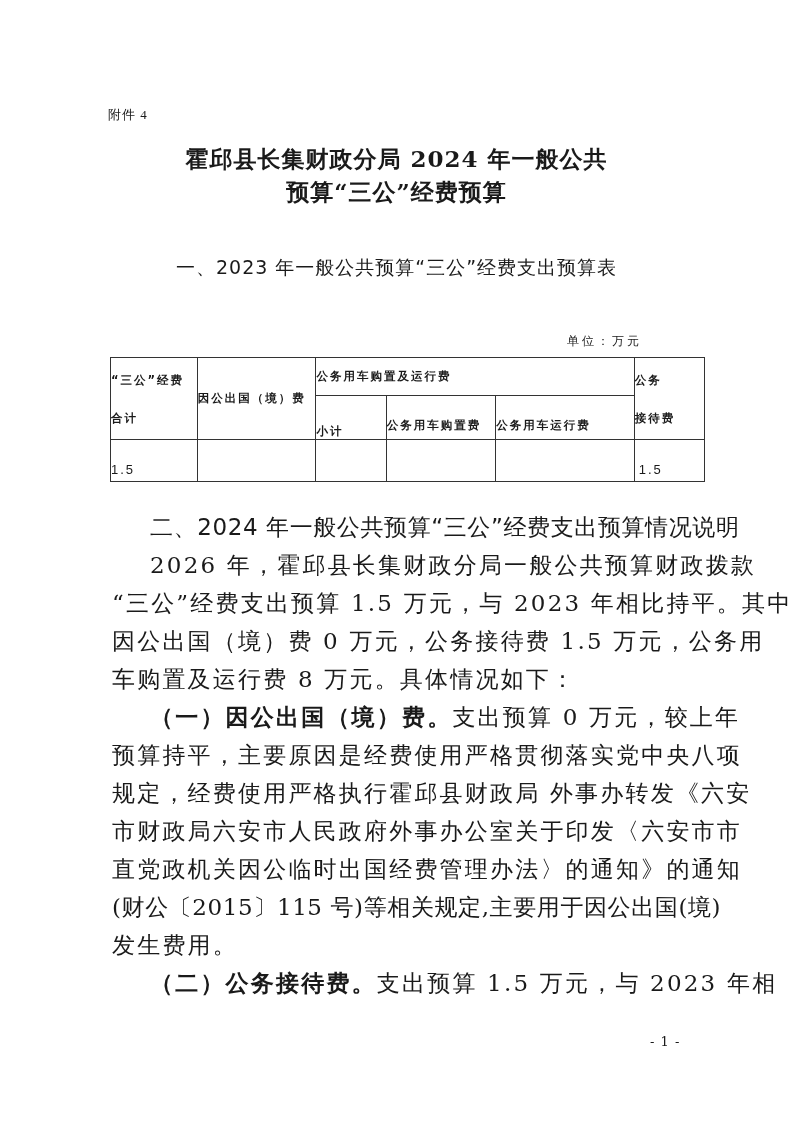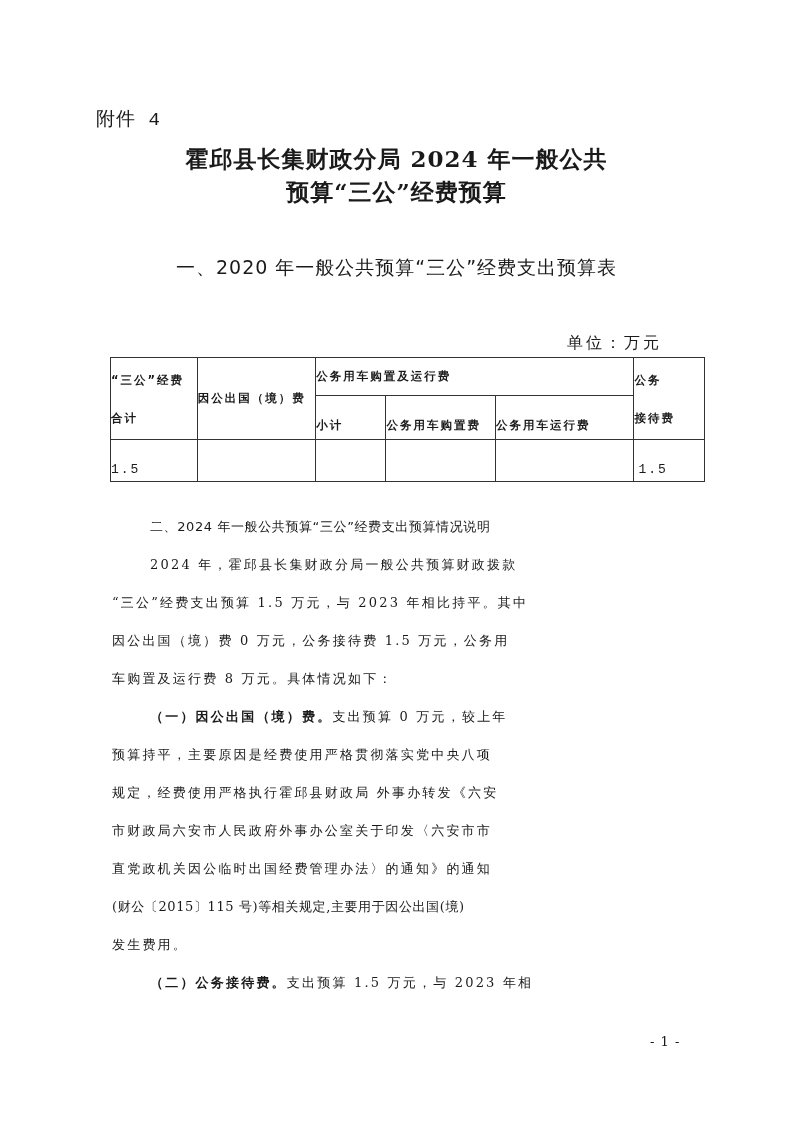--- a/index.html
+++ b/index.html
@@ -1,80 +1,80 @@
 <!DOCTYPE html>
 <html><head>
 <meta charset="utf-8">
 <style>
   html, body { margin:0; padding:0; background:#ffffff; }
   body { width:793px; height:1122px; position:relative; overflow:hidden; color:#1a1a1a;
          font-family:"DejaVu Serif","Liberation Serif",serif; }
   .abs { position:absolute; white-space:nowrap; }
-  #attachment { left:96px; top:106px; font-size:19px; font-family:Liberation Mono, monospace; letter-spacing:1px; }
+  #attachment { left:108px; top:106px; font-size:13px; font-family:Liberation Serif, serif; letter-spacing:1px; }
   .title { left:0; width:793px; text-align:center; font-size:23px; font-weight:bold; letter-spacing:1px; }
   #title1 { top:144px; }
   #title2 { top:177px; }
   #sec1 { left:0; width:793px; text-align:center; top:255px; font-size:19px; font-family:"DejaVu Sans","Liberation Sans",sans-serif; letter-spacing:1px; }
-  #unit { left:567px; top:333px; font-size:16px; letter-spacing:3px; }
+  #unit { left:567px; top:333px; font-size:12px; letter-spacing:3px; }
   table.budget { position:absolute; left:110px; top:357px; border-collapse:collapse; width:595px;
          font-family:"DejaVu Sans","Liberation Sans",sans-serif; font-size:11.5px; font-weight:bold; }
   table.budget td { border:1.2px solid #333; padding:0; letter-spacing:2px; }
   .c1 { width:89px; } .c2 { width:123px; } .c3 { width:73px; } .c4 { width:115px; } .c5 { width:146px; } .c6 { width:72px; }
   .r1 td { height:37px; } .r2 td { height:37px; } .r3 td { height:37px; }
   .two { line-height:38px; }
-  .valcell { font-family:Liberation Mono, monospace; font-weight:normal; font-size:13px; letter-spacing:0; }
+  .valcell { font-family:Liberation Sans, sans-serif; font-weight:normal; font-size:13px; letter-spacing:0; }
   .valcell.left { text-align:left; padding-left:4px; }
-  .line { left:112px; width:570px; font-size:13px; letter-spacing:2.2px; line-height:38px; }
+  .line { left:112px; width:570px; font-size:23px; letter-spacing:2.2px; line-height:38px; }
   .ind { left:150px; }
   .h2 { font-family:"DejaVu Sans","Liberation Sans",sans-serif; letter-spacing:0.6px; }
   b.bold { font-weight:bold; font-family:Liberation Serif, serif; }
   #pagenum { left:650px; top:1034px; font-size:13px; letter-spacing:1px; }
 </style>
 </head>
 <body>
 
 <div id="attachment" class="abs">附件 4</div>
 <div id="title1" class="abs title">霍邱县长集财政分局 2024 年一般公共</div>
 <div id="title2" class="abs title">预算“三公”经费预算</div>
 
-<div id="sec1" class="abs">一、2020 年一般公共预算“三公”经费支出预算表</div>
+<div id="sec1" class="abs">一、2023 年一般公共预算“三公”经费支出预算表</div>
 <div id="unit" class="abs">单位：万元</div>
 
 <table class="budget">
   <tbody>
       <tr class="r1">
     <td class="c1 two" rowspan="2">
       <div>“三公”经费</div>
       <div>合计</div>
     </td>
     <td class="c2" rowspan="2">因公出国（境）费</td>
     <td colspan="3">公务用车购置及运行费</td>
     <td class="c6 two" rowspan="2">
       <div>公务</div>
       <div>接待费</div>
     </td>
   </tr>
   <tr class="r2">
-    <td class="c3" style="vertical-align:bottom;padding-bottom:6px">小计</td>
+    <td class="c3" style="vertical-align:bottom;padding-bottom:0">小计</td>
     <td class="c4" style="vertical-align:bottom;padding-bottom:6px">公务用车购置费</td>
     <td class="c5" style="vertical-align:bottom;padding-bottom:6px">公务用车运行费</td>
   </tr>
   <tr class="r3">
     <td class="valcell" style="vertical-align:bottom;padding-bottom:4px">1.5</td>
     <td class="valcell"></td>
     <td class="valcell"></td>
     <td class="valcell"></td>
     <td class="valcell"></td>
     <td class="valcell left" style="vertical-align:bottom;padding-bottom:4px">1.5</td>
   </tr>
 </tbody>
   </table>
 
 <div class="abs line ind h2" style="top:508px">二、2024 年一般公共预算“三公”经费支出预算情况说明</div>
-<div class="abs line ind" style="top:546px">2024 年，霍邱县长集财政分局一般公共预算财政拨款</div>
+<div class="abs line ind" style="top:546px">2026 年，霍邱县长集财政分局一般公共预算财政拨款</div>
 <div class="abs line" style="top:584px">“三公”经费支出预算 1.5 万元，与 2023 年相比持平。其中</div>
 <div class="abs line" style="top:622px">因公出国（境）费 0 万元，公务接待费 1.5 万元，公务用</div>
 <div class="abs line" style="top:660px">车购置及运行费 8 万元。具体情况如下：</div>
 
 <div class="abs line ind" style="top:698px">
   <b class="bold">（一）因公出国（境）费。</b><span>支出预算 0 万元，较上年</span>
 </div>
 <div class="abs line" style="top:736px">预算持平，主要原因是经费使用严格贯彻落实党中央八项</div>
 <div class="abs line" style="top:774px">规定，经费使用严格执行霍邱县财政局 外事办转发《六安</div>
 <div class="abs line" style="top:812px">市财政局六安市人民政府外事办公室关于印发〈六安市市</div>

